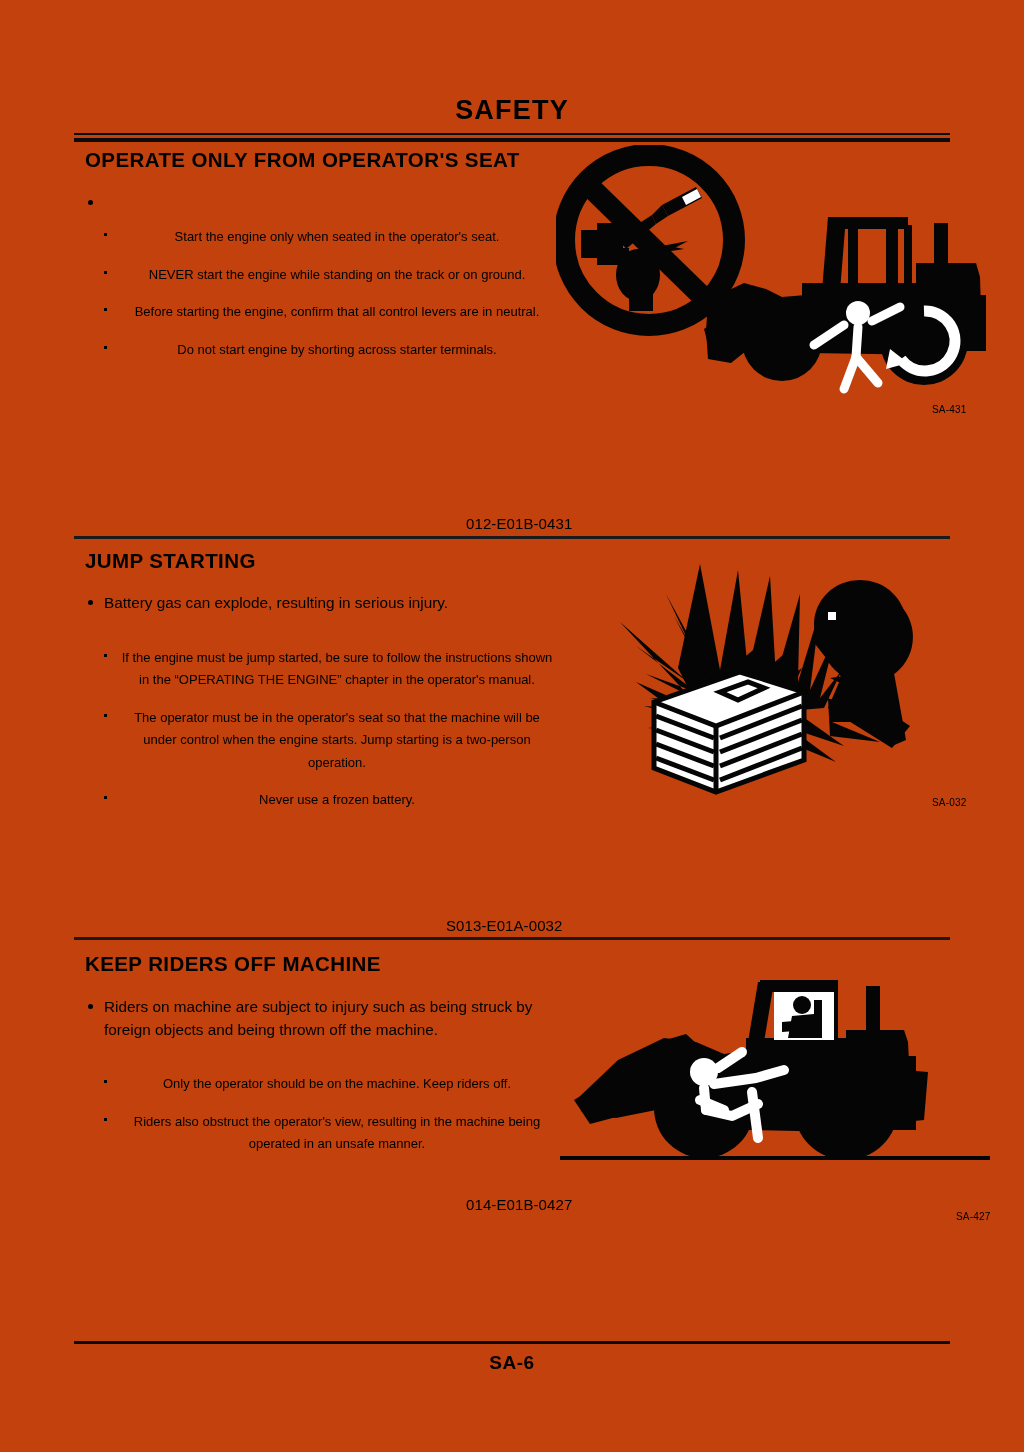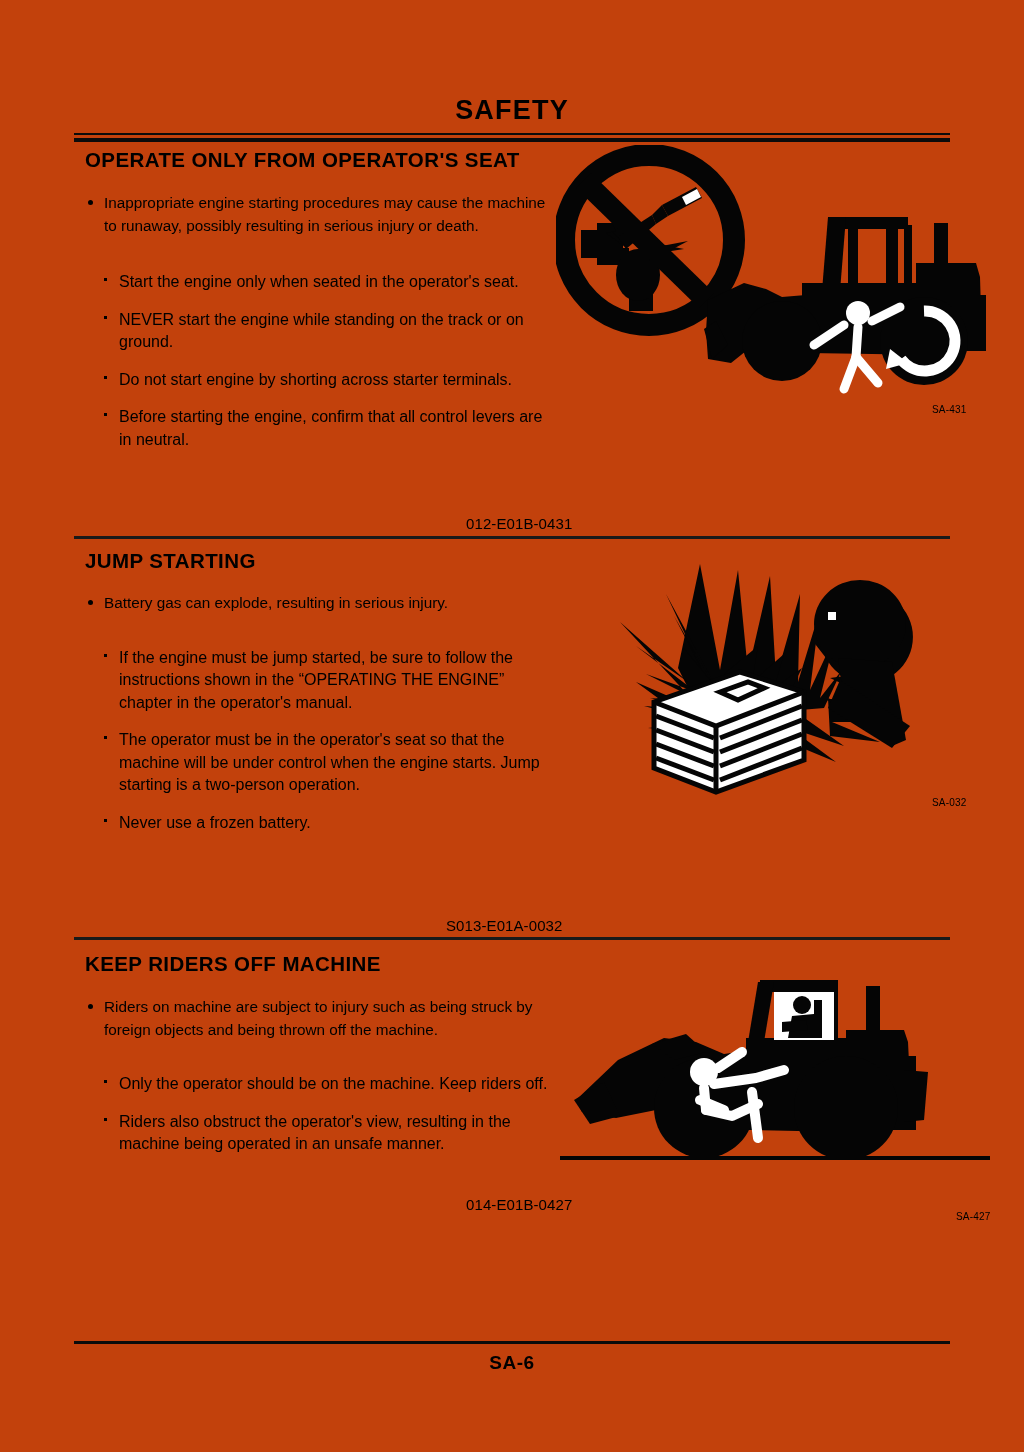--- a/index.html
+++ b/index.html
@@ -83,23 +83,24 @@
     left: 3px;
     top: 8px;
     width: 5px;
     height: 5px;
     background: #000;
     border-radius: 50%;
   }
   .bullet-sub {
     position: relative;
     padding-left: 34px;
-    font-size: 16px;
+    font-size: 13px;
     line-height: 22.5px;
     margin-top: 15px;
+    text-align: center;
   }
   .bullet-sub .tick {
     position: absolute;
     left: 19px;
     top: 7px;
     width: 3px;
     height: 3px;
     background: #000;
   }
 
@@ -157,37 +158,36 @@
   <div class="header-rule-thin"></div>
   <div class="header-rule-thick"></div>
 
   <div class="section">
 
     <div class="section-heading" style="top:148px;">OPERATE ONLY FROM OPERATOR'S SEAT</div>
 
     <div class="text-col" style="top:192px;">
       <div class="bullet-main">
         <span class="dot"></span>
-        <span>Inappropriate engine starting procedures may cause the machine to runaway, possibly resulting in serious injury or death.</span>
       </div>
       <div class="bullet-sub" style="margin-top:34px;">
         <span class="tick"></span>
         <span>Start the engine only when seated in the operator's seat.</span>
       </div>
       <div class="bullet-sub">
         <span class="tick"></span>
         <span>NEVER start the engine while standing on the track or on ground.</span>
       </div>
       <div class="bullet-sub">
         <span class="tick"></span>
+        <span>Before starting the engine, confirm that all control levers are in neutral.</span>
+      </div>
+      <div class="bullet-sub">
+        <span class="tick"></span>
         <span>Do not start engine by shorting across starter terminals.</span>
-      </div>
-      <div class="bullet-sub">
-        <span class="tick"></span>
-        <span>Before starting the engine, confirm that all control levers are in neutral.</span>
       </div>
     </div>
 
     <svg class="illus" style="left:556px; top:145px;" width="440" height="270" viewBox="0 0 440 270">
       <g>
 
         <circle cx="93" cy="95" r="85" fill="none" stroke="#050505" stroke-width="22"></circle>
 
         <g fill="#050505">
           <rect x="25" y="85" width="22" height="28"></rect>

